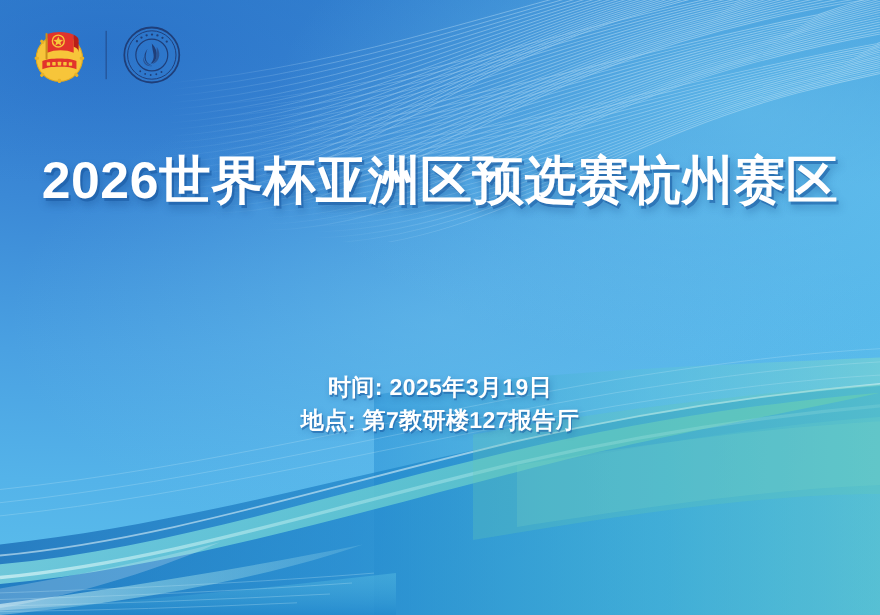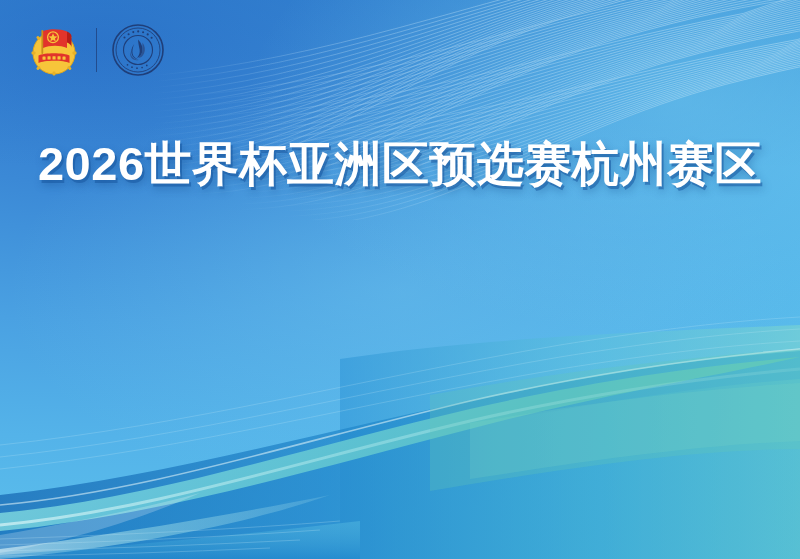--- a/index.html
+++ b/index.html
@@ -298,14 +298,18 @@
                C24.2,35.6 22.2,33.6 21.6,30.8 C21.0,28.0 21.8,24.4 23.2,21 Z" fill="#1F3F7A"></path>
       <path d="M19.5,28.5 C19.5,33.2 22.8,36.6 27.6,36.9 C24.5,37.6 21.8,36.7 20.2,34.4
                C19.1,32.8 18.9,30.7 19.5,28.5 Z" fill="#2B5494"></path>
     </svg>
   </div>
 
   <div class="title-block">
     <span class="title-line l1">2026世界杯亚洲区预选赛杭州赛区</span>
   </div>
 
+  <div class="info-block">
+    <span class="info-line">时间: 2025年3月19日</span>
+    <span class="info-line">地点: 第7教研楼127报告厅</span>
+  </div>
 
 </div>
 
 </body></html>

